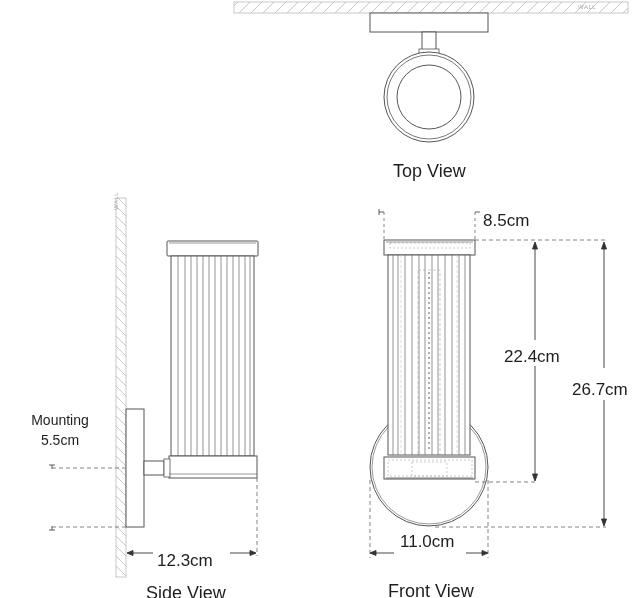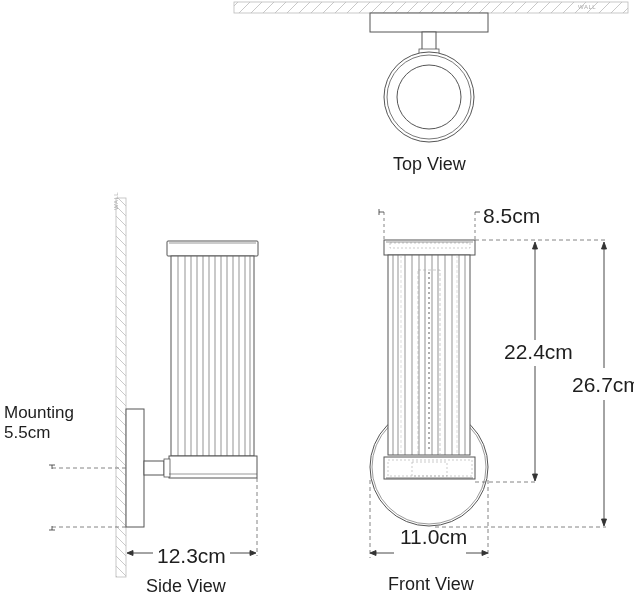--- a/index.html
+++ b/index.html
@@ -1,21 +1,21 @@
 <!DOCTYPE html>
 <html><head>
   <meta charset="utf-8">
   <style>
     html, body { margin: 0; padding: 0; background: #ffffff; }
     body { width: 634px; height: 598px; overflow: hidden; position: relative; font-family: "Liberation Sans", sans-serif; }
     svg { position: absolute; left: 0; top: 0; }
-    .lbl { position: absolute; color: #1e1e1e; font-family: "Liberation Sans", sans-serif; white-space: nowrap; line-height: 1; }
+    .lbl { position: absolute; color: #1e1e1e; font-family: "Liberation Sans", sans-serif; white-space: nowrap; line-height: 1; margin-top: 7px; }
     .view-title { font-size: 18px; font-weight: 400; }
-    .dim { font-size: 21px; }
-    .mount { font-size: 17px; text-align: left; line-height: 20px; }
+    .dim { font-size: 17px; }
+    .mount { font-size: 14px; text-align: center; line-height: 20px; }
     .wall-tag { position: absolute; font-size: 6px; color: #aaa; letter-spacing: 0.5px; }
   </style>
 </head>
 <body>
 
 <svg width="634" height="598" viewBox="0 0 634 598" xmlns="http://www.w3.org/2000/svg">
   <defs>
     <pattern id="hatchH" patternUnits="userSpaceOnUse" width="12" height="12" patternTransform="rotate(0)">
       <line x1="0" y1="12" x2="12" y2="0" stroke="#bbb" stroke-width="0.8"></line>
     </pattern>

